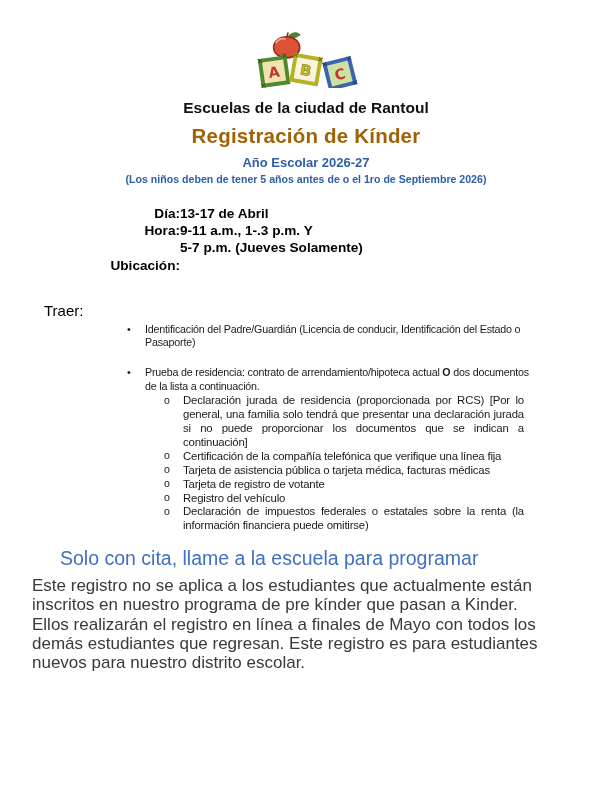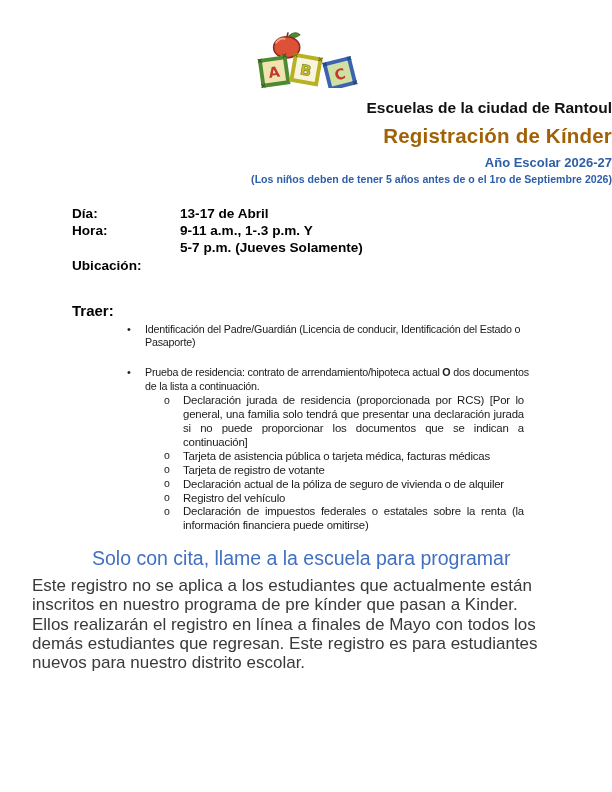--- a/index.html
+++ b/index.html
@@ -12,21 +12,21 @@
     background: #ffffff;
     font-family: "Liberation Sans", sans-serif;
     color: #000;
     overflow: hidden;
   }
   .logo-wrap {
     padding-top: 30px;
     text-align: center;
     height: 88px;
   }
-  .hdr { text-align: right; margin: 0; }
+  .hdr { text-align: center; margin: 0; }
   .school-name {
     margin-top: 11px;
     font-size: 15.5px;
     font-weight: 700;
     color: #111;
   }
   .flyer-title {
     margin-top: 7px;
     font-size: 20.5px;
     font-weight: 700;
@@ -41,28 +41,29 @@
     margin-top: 3px;
     font-size: 10.6px;
     font-weight: 700;
   }
   .details {
     margin-top: 20px;
     padding-left: 72px;
     font-size: 13.6px;
     font-weight: 700;
     line-height: 17.2px;
+    text-align: right;
   }
   .detail-row { display: flex; }
   .detail-label { width: 108px; flex: 0 0 108px; }
   .bring-heading {
     margin-top: 28px;
-    padding-left: 72px;
+    padding-left: 44px;
     font-size: 15px;
-    font-weight: 700;
+    font-weight: 400;
   }
   .bring-list {
     margin: 4px 0 0 125px;
     padding: 0;
     list-style: none;
     width: 412px;
     font-size: 10.7px;
     line-height: 13.6px;
     letter-spacing: -0.2px;
     color: #1a1a1a;
@@ -98,21 +99,21 @@
   }
   .sub-list > li::before {
     content: "o";
     position: absolute;
     left: 2px;
     top: -0.5px;
     font-size: 10.5px;
   }
   .cta-heading {
     margin-top: 13px;
-    padding-left: 92px;
+    padding-left: 60px;
     font-size: 19.5px;
     font-weight: 400;
     line-height: 24px;
   }
   .cta-body {
     margin-top: 6px;
     padding-left: 32px;
     width: 545px;
     font-size: 17px;
     line-height: 19.2px;
@@ -178,23 +179,23 @@
   </div>
 
   <div class="bring-heading">Traer:</div>
 
   <ul class="bring-list">
     <li>Identificación del Padre/Guardián (Licencia de conducir, Identificación del Estado o Pasaporte)</li>
     <li>
       <span>Prueba de residencia: contrato de arrendamiento/hipoteca actual </span><span class="bold-inline">O</span><span> dos documentos de la lista a continuación.</span>
       <ul class="sub-list">
         <li>Declaración jurada de residencia (proporcionada por RCS) [Por lo general, una familia solo tendrá que presentar una declaración jurada si no puede proporcionar los documentos que se indican a continuación]</li>
+        <li>Certificación de la compañía telefónica que verifique una línea fija</li>
         <li>Tarjeta de asistencia pública o tarjeta médica, facturas médicas</li>
         <li>Tarjeta de registro de votante</li>
-        <li>Declaración actual de la póliza de seguro de vivienda o de alquiler</li>
         <li>Registro del vehículo</li>
         <li>Declaración de impuestos federales o estatales sobre la renta (la información financiera puede omitirse)</li>
       </ul>
     </li>
   </ul>
 
   <div class="cta-heading" style="color:#4170c0">Solo con cita, llame a la escuela para programar</div>
   <div class="cta-body">Este registro no se aplica a los estudiantes que actualmente están inscritos en nuestro programa de pre kínder que pasan a Kinder. Ellos realizarán el registro en línea a finales de Mayo con todos los demás estudiantes que regresan. Este registro es para estudiantes nuevos para nuestro distrito escolar.</div>
 
 </div>

